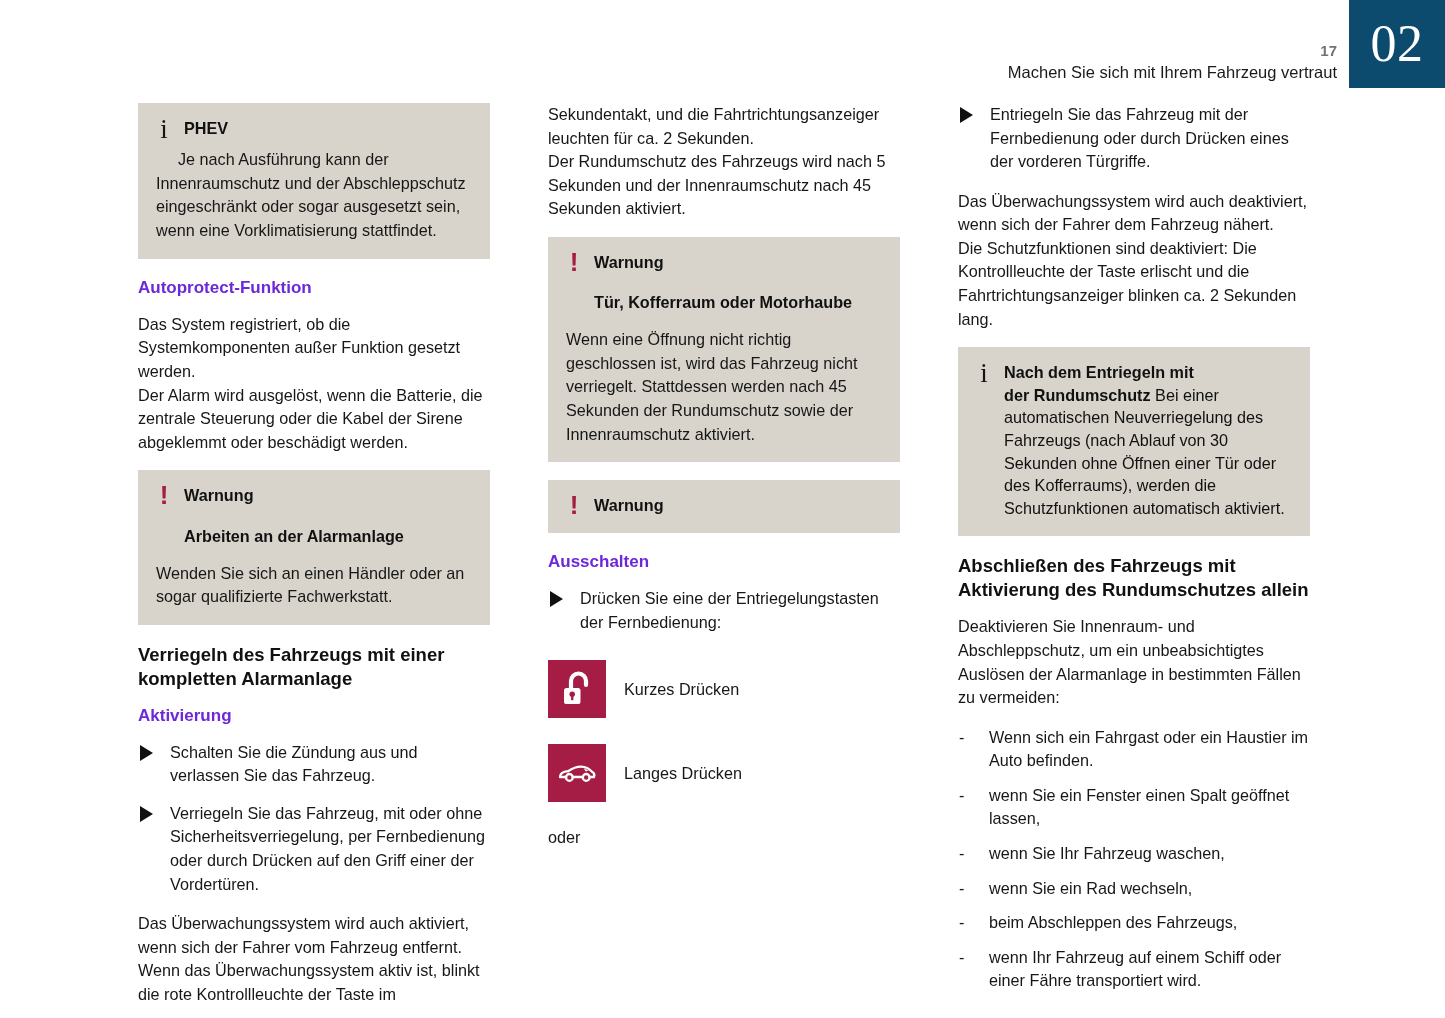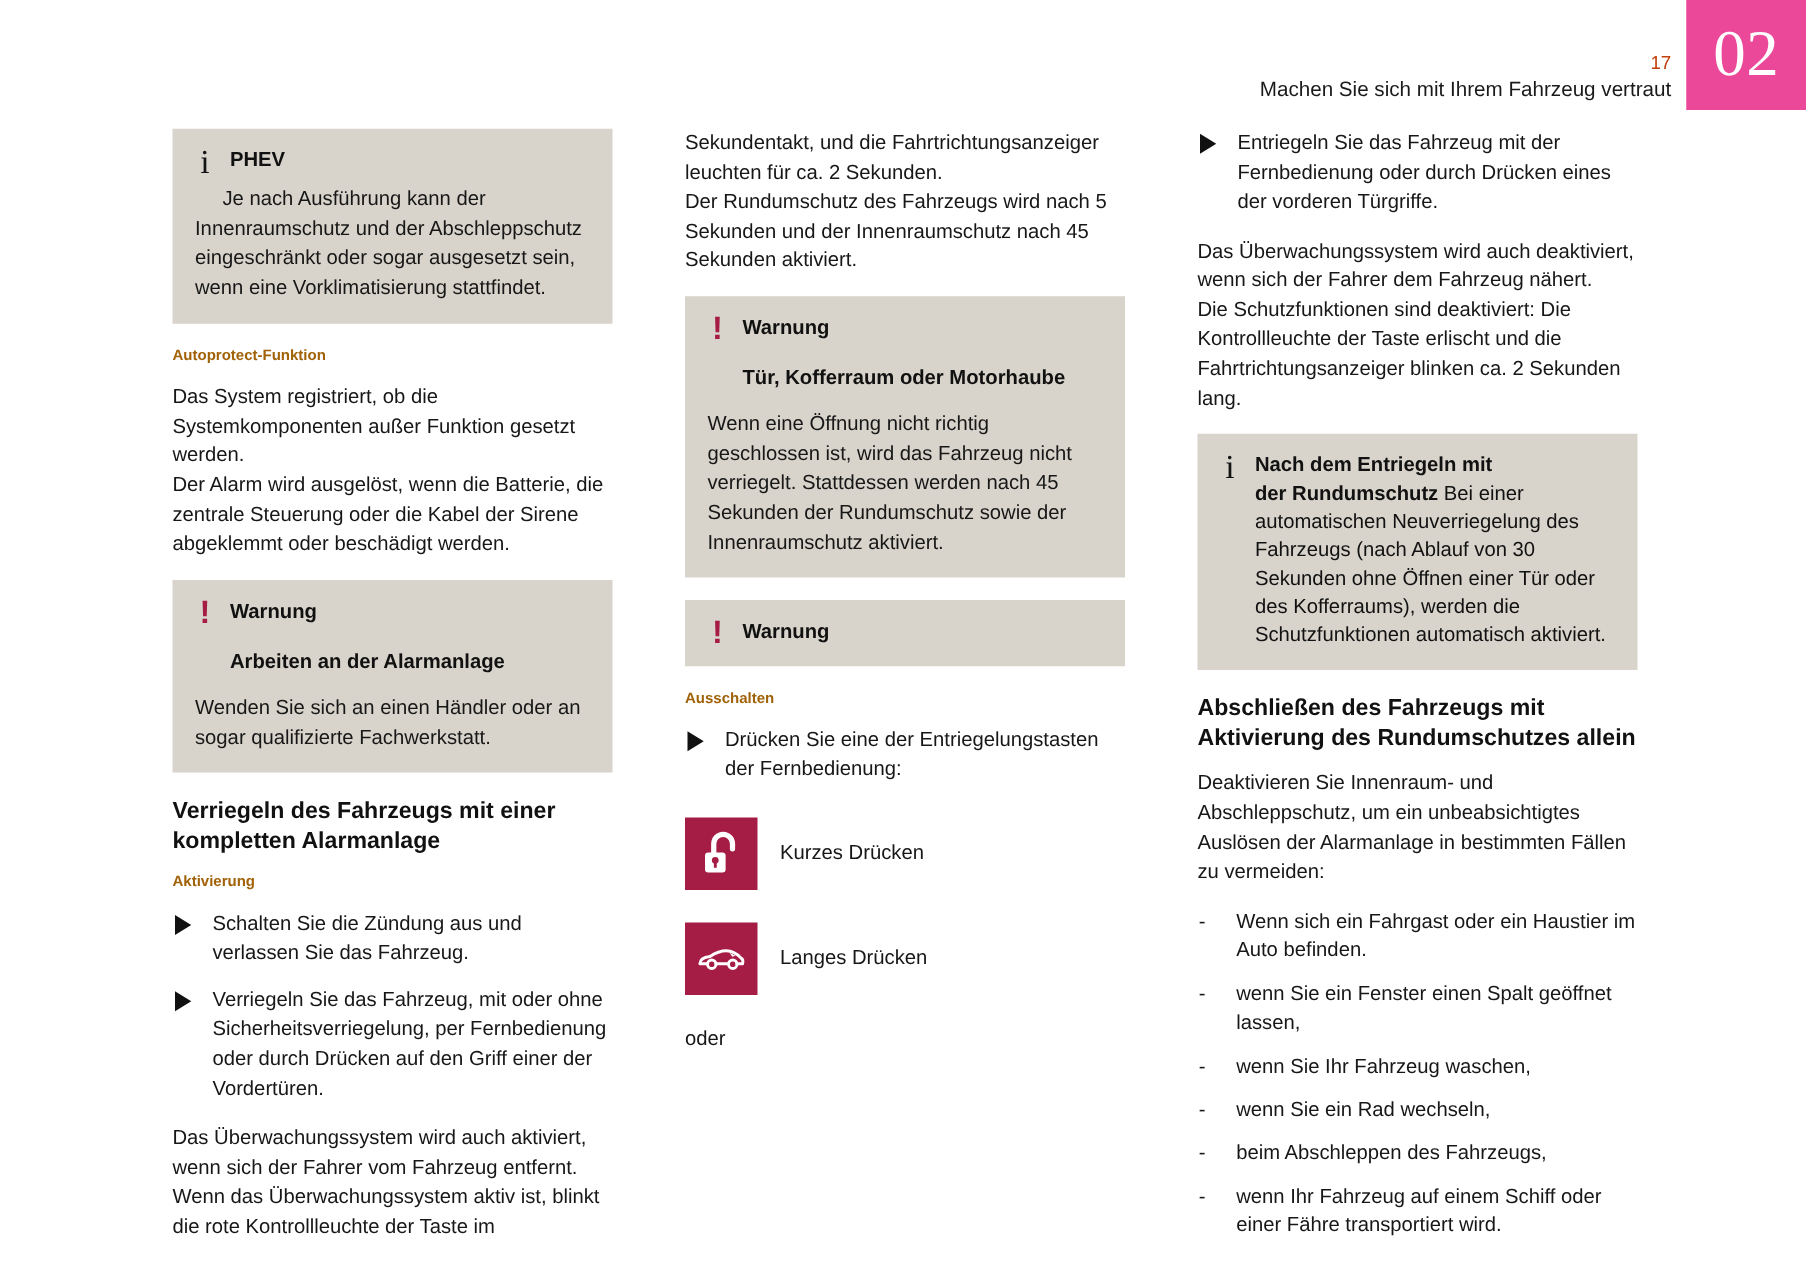--- a/index.html
+++ b/index.html
@@ -19,39 +19,39 @@
     overflow: hidden;
   }
 
   
   .chapter-box {
     position: absolute;
     top: 0;
     right: 0;
     width: 96px;
     height: 88px;
-    background: #ec4899;
+    background: #0c4a6e;
     display: flex;
     align-items: center;
     justify-content: center;
   }
   .chapter-num {
     font-family: "Liberation Serif", serif;
     font-size: 52px;
     color: #ffffff;
     line-height: 1;
     letter-spacing: 0.5px;
   }
   .header-page-no {
     position: absolute;
     top: 42px;
     right: 108px;
     font-size: 15px;
-    font-weight: normal;
-    color: #c2410c;
+    font-weight: bold;
+    color: #737373;
   }
   .header-title {
     position: absolute;
     top: 63px;
     right: 108px;
     font-size: 16.5px;
     color: #1a1a1a;
     white-space: nowrap;
   }
 
@@ -76,24 +76,24 @@
   p.body.tight { margin-bottom: 0; }
 
   h2.section {
     font-size: 18.5px;
     font-weight: bold;
     line-height: 1.29;
     color: #111111;
     margin-bottom: 14px;
   }
   h3.sub {
-    font-size: 12px;
+    font-size: 17px;
     font-weight: bold;
     line-height: 1.3;
-    color: #a16207;
+    color: #6d28d9;
     margin-bottom: 14px;
   }
 
   
   .callout {
     background: #d8d4cb;
     padding: 14px 18px 16px 18px;
     margin-bottom: 18px;
   }
   .callout-head {

